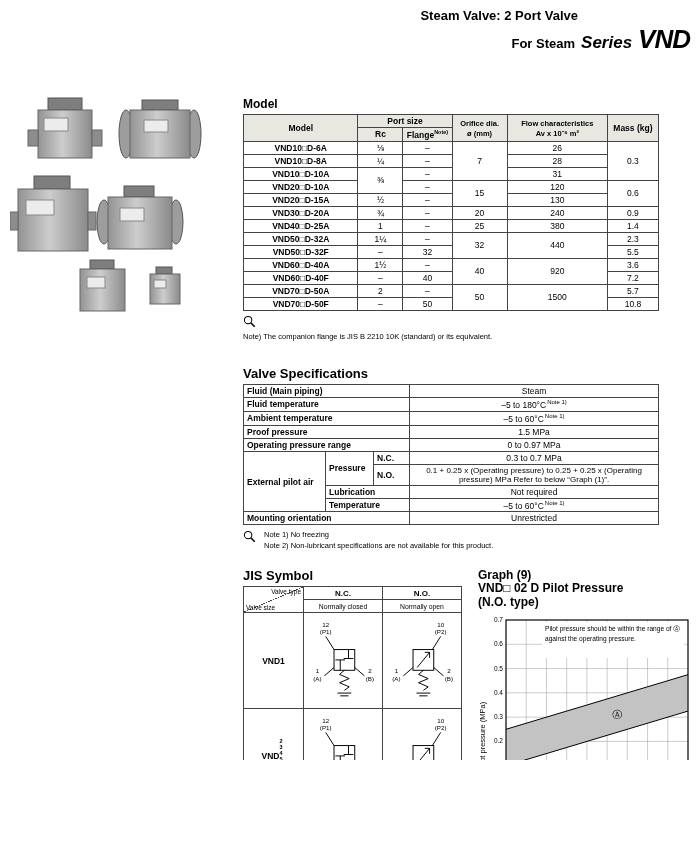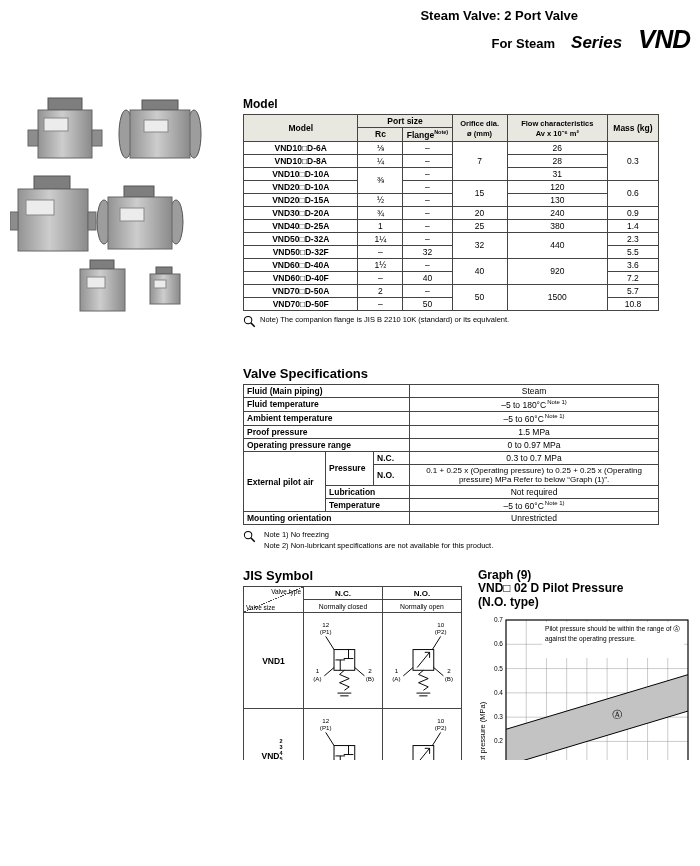--- a/index.html
+++ b/index.html
@@ -2,42 +2,42 @@
 <html><head>
 <meta charset="utf-8">
 <style>
   *{margin:0;padding:0;box-sizing:border-box;}
   html,body{width:700px;background:#fff;font-family:"Liberation Sans",sans-serif;color:#000;}
   .page{position:relative;width:700px;height:760px;background:#fff;overflow:hidden;}
 
   
   .header{position:absolute;top:8px;right:10px;text-align:right;}
   .h-line1{font-size:13px;font-weight:bold;margin-right:112px;}
-  .h-line2{display:flex;align-items:baseline;justify-content:flex-end;gap:16px;margin-top:1px;}
+  .h-line2{display:flex;align-items:baseline;justify-content:flex-end;gap:6px;margin-top:1px;}
   .h-sub{font-size:13px;font-weight:bold;}
   .series-prefix{font-size:17px;font-weight:bold;font-style:italic;}
   .series-name{font-size:26px;font-weight:bold;font-style:italic;letter-spacing:-1px;}
 
   
   .sec-heading{font-size:12px;font-weight:bold;margin-bottom:3px;}
   .sec-heading.big{font-size:13px;}
 
   
   table{border-collapse:collapse;}
   .tbl th,.tbl td{border:1px solid #444;font-size:8.5px;padding:1px 2px;text-align:center;vertical-align:middle;}
   .tbl th{background:#e8e8e1;font-weight:bold;}
   .tbl sup{font-size:5.5px;}
 
   
   .model-sec{position:absolute;left:243px;top:97px;width:416px;}
   .model-tbl{width:100%;table-layout:fixed;}
   .model-tbl td{height:13px;}
   .model-tbl .mcell{font-weight:bold;}
   .hdr2{font-size:7.5px;font-weight:bold;}
-  .note-row{display:flex;align-items:flex-start;gap:4px;margin-top:4px;font-size:7.5px;}
+  .note-row{display:flex;align-items:flex-start;gap:4px;margin-top:4px;font-size:7.5px;flex-direction:column;}
   .mag{width:13px;height:13px;flex:0 0 auto;}
 
   
   .specs-sec{position:absolute;left:243px;top:366px;width:416px;}
   .specs-tbl{width:100%;table-layout:fixed;}
   .specs-tbl td{height:13px;}
   .specs-tbl .lbl{font-weight:bold;text-align:left;padding-left:3px;}
   .specs-tbl .val{text-align:center;}
   .specs-tbl .small{font-size:8px;}
   .nsup{font-size:6px;vertical-align:super;margin-left:1px;}

